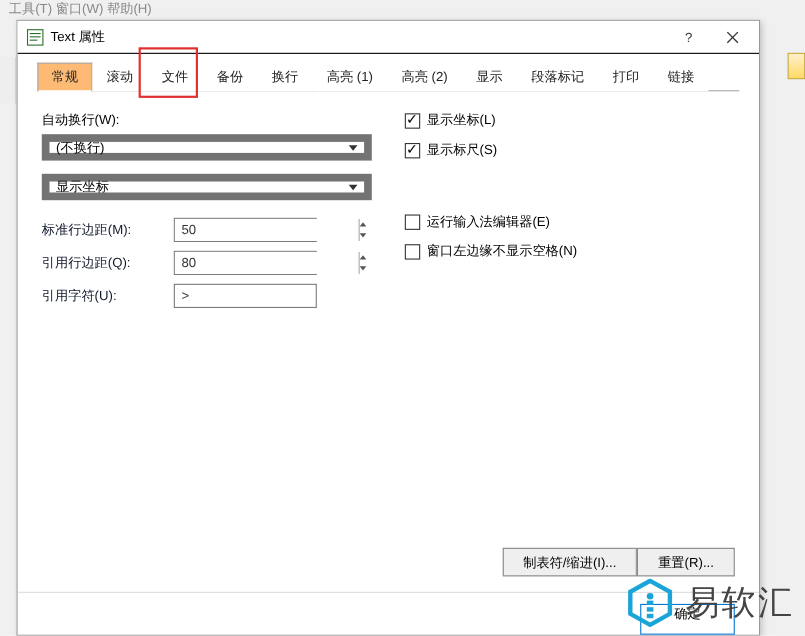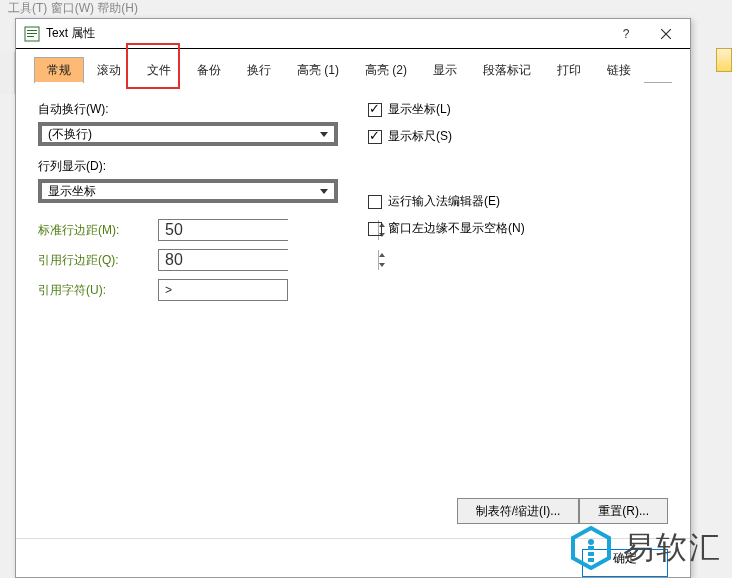--- a/index.html
+++ b/index.html
@@ -33,37 +33,37 @@
   border: 2px solid #e03030; pointer-events: none; z-index:5;
 }
 
 .tab-content { flex: 1; padding: 18px 22px; display: flex; }
 .col-left { width: 320px; }
 .col-right { flex: 1; padding-left: 10px; }
 
 .form-row { display: flex; align-items: center; margin-bottom: 8px; }
 .form-label { color: #000; margin-bottom: 4px; }
 .select-wide {
-  width: 300px; height: 24px; border: 4px solid #737373; background: #fff;
+  width: 300px; height: 24px; border: 7px solid #737373; background: #fff;
   padding: 0 22px 0 6px; position: relative; display: flex; align-items: center;
   color:#000;
 }
 .select-wide::after {
   content: ""; position: absolute; right: 6px; top: 50%; transform: translateY(-40%);
   border-left: 4px solid transparent; border-right: 4px solid transparent; border-top: 5px solid #333;
 }
 .right-check { display:flex; align-items:center; margin-bottom:10px; color:#000;}
 .chk { width:14px; height:14px; border:1px solid #333; margin-right:6px; position:relative; cursor:pointer;}
 .chk.checked::after { content:"✓"; position:absolute; top:-3px; left:0px; font-size:13px; color:#000;}
 
-.label-col { width: 120px; color:#4d7c0f;}
+.label-col { width: 120px; color:#0f172a;}
 .spin {
   width: 130px; height: 22px; border:1px solid #7a7a7a; background:#fff; display:flex; align-items:stretch;
 }
-.spin input { flex:1; border:none; padding:0 6px; outline:none; font-size:16px; color:#333;}
+.spin input { flex:1; border:none; padding:0 6px; outline:none; font-size:12px; color:#333;}
 .spin .arrows { width:16px; border-left:1px solid #aaa; display:flex; flex-direction:column;}
 .spin .arrow { flex:1; display:flex; align-items:center; justify-content:center; cursor:pointer;}
 .spin .arrow::before { content:""; border-left:3px solid transparent; border-right:3px solid transparent;}
 .spin .arrow.up::before { border-bottom:4px solid #555;}
 .spin .arrow.down::before { border-top:4px solid #555;}
 .text-input { width:130px; height:22px; border:1px solid #7a7a7a; padding:0 6px; outline:none; color:#333;}
 
 .button-bar { padding: 8px 22px; display:flex; justify-content:flex-end; }
 .btn { height:26px; padding:0 18px; border:1px solid #888; background:#efefef; cursor:pointer; display:flex; align-items:center;}
 .footer-bar { display:flex; justify-content:flex-end; padding: 10px 22px 0 22px; border-top:1px solid #ddd; margin-top:6px;}
@@ -119,21 +119,20 @@
     <div class="tab">链接</div>
   </div>
 
   <div class="tab-content">
     <div class="col-left">
       <div class="form-label">自动换行(W):</div>
       <div class="select-wide" style="margin-bottom:12px;">
         <span>(不换行)</span>
       </div>
 
-      <div class="form-label">行列显示(D):</div>
       <div class="select-wide" style="margin-bottom:16px;">
         <span>显示坐标</span>
       </div>
 
       <div class="form-row">
         <div class="label-col">标准行边距(M):</div>
         <div class="spin">
           <input value="50" style="">
           <div class="arrows">
               <div class="arrow up"></div>

